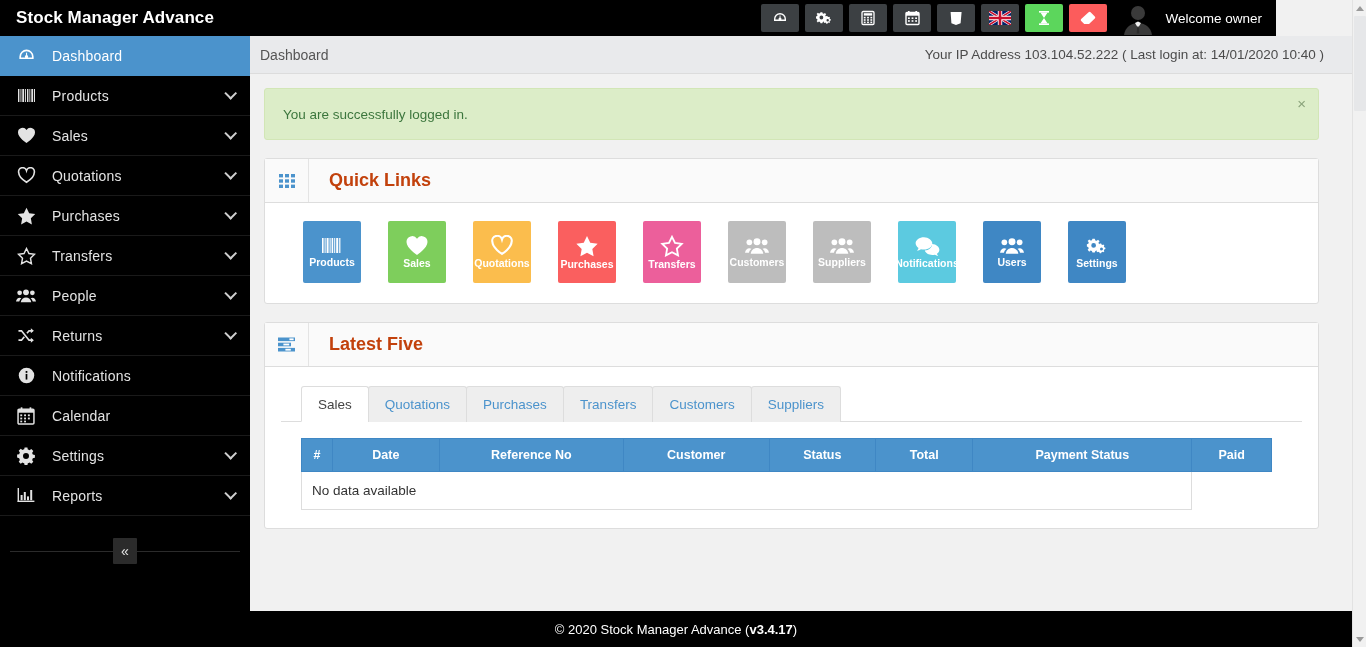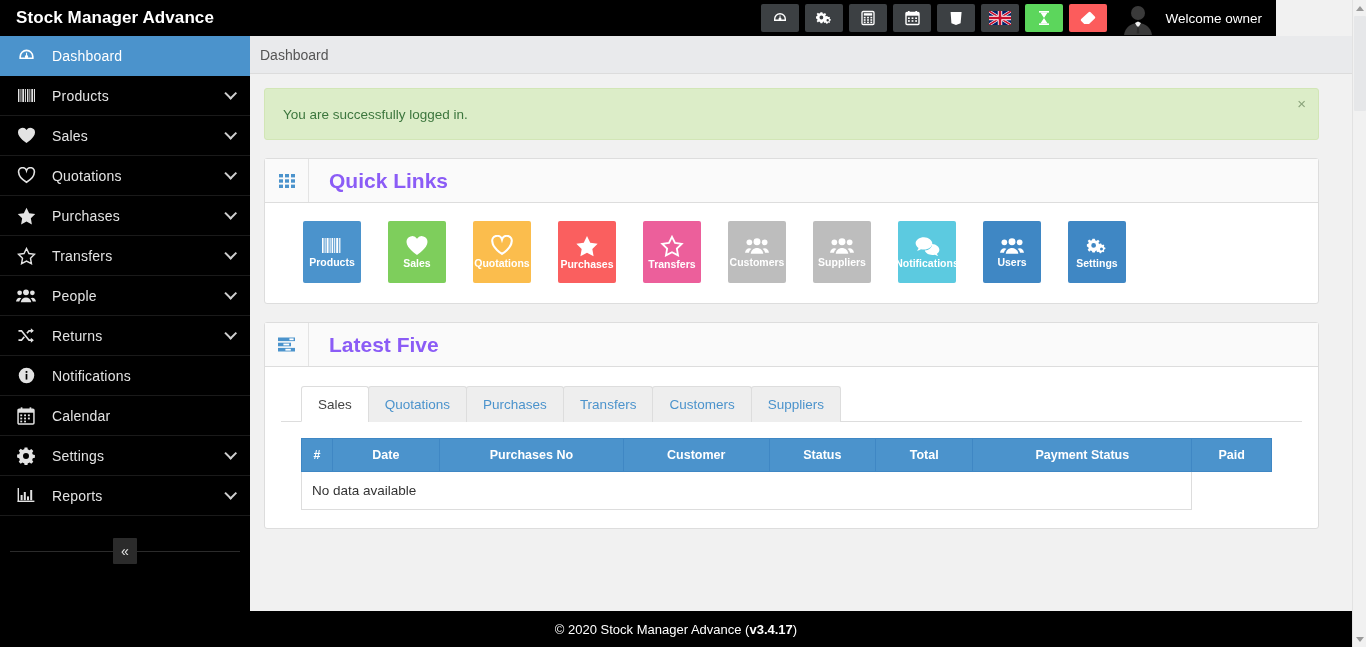--- a/index.html
+++ b/index.html
@@ -110,21 +110,21 @@
   }
   .panel-head {
     height: 44px; background: #fafafa; border-bottom: 1px solid #ddd;
     display: flex; align-items: center;
   }
   .panel-icon {
     width: 44px; height: 43px; border-right: 1px solid #e4e4e4;
     display: flex; align-items: center; justify-content: center;
   }
   .panel-title {
-    padding-left: 20px; color: #8b5cf6; font-weight: bold; font-size: 21px;
+    padding-left: 20px; color: #c2410c; font-weight: bold; font-size: 18px;
   }
   .panel-body { padding: 18px 16px 20px 16px; }
 
   
   .tiles { display: flex; gap: 27px; padding-left: 22px; }
   .tile {
     width: 58px; height: 62px; border-radius: 2px;
     display: flex; flex-direction: column; align-items: center; justify-content: center;
     color: #fff; cursor: pointer; position: relative;
   }
@@ -458,20 +458,21 @@
       <div class="collapse-line"></div>
       <div class="collapse-btn">«</div>
     </div>
   </div>
 
   <div class="content">
 
     <div class="subhead">
       <span class="crumb">Dashboard</span>
       <span class="subhead-spacer"></span>
+      <span class="ipinfo">Your IP Address 103.104.52.222 ( Last login at: 14/01/2020 10:40 )</span>
     </div>
 
     <div class="inner">
 
       <div class="alert">
         <span>You are successfully logged in.</span>
         <span class="alert-close">×</span>
       </div>
 
       <div class="panel">
@@ -646,21 +647,21 @@
                   <col style="width:15%">
                 <col style="width:11%">
                   <col style="width:10%">
                   <col style="width:22.6%">
                   <col style="width:8.2%">
               </colgroup>
               <thead>
                 <tr>
                   <th>#</th>
                   <th>Date</th>
-                  <th>Purchases No</th>
+                  <th>Reference No</th>
                   <th>Customer</th>
                   <th>Status</th>
                   <th>Total</th>
                   <th>Payment Status</th>
                   <th>Paid</th>
                 </tr>
               </thead>
               <tbody>
                 <tr>
                   <td class="nodata-cell" colspan="7">No data available</td>

